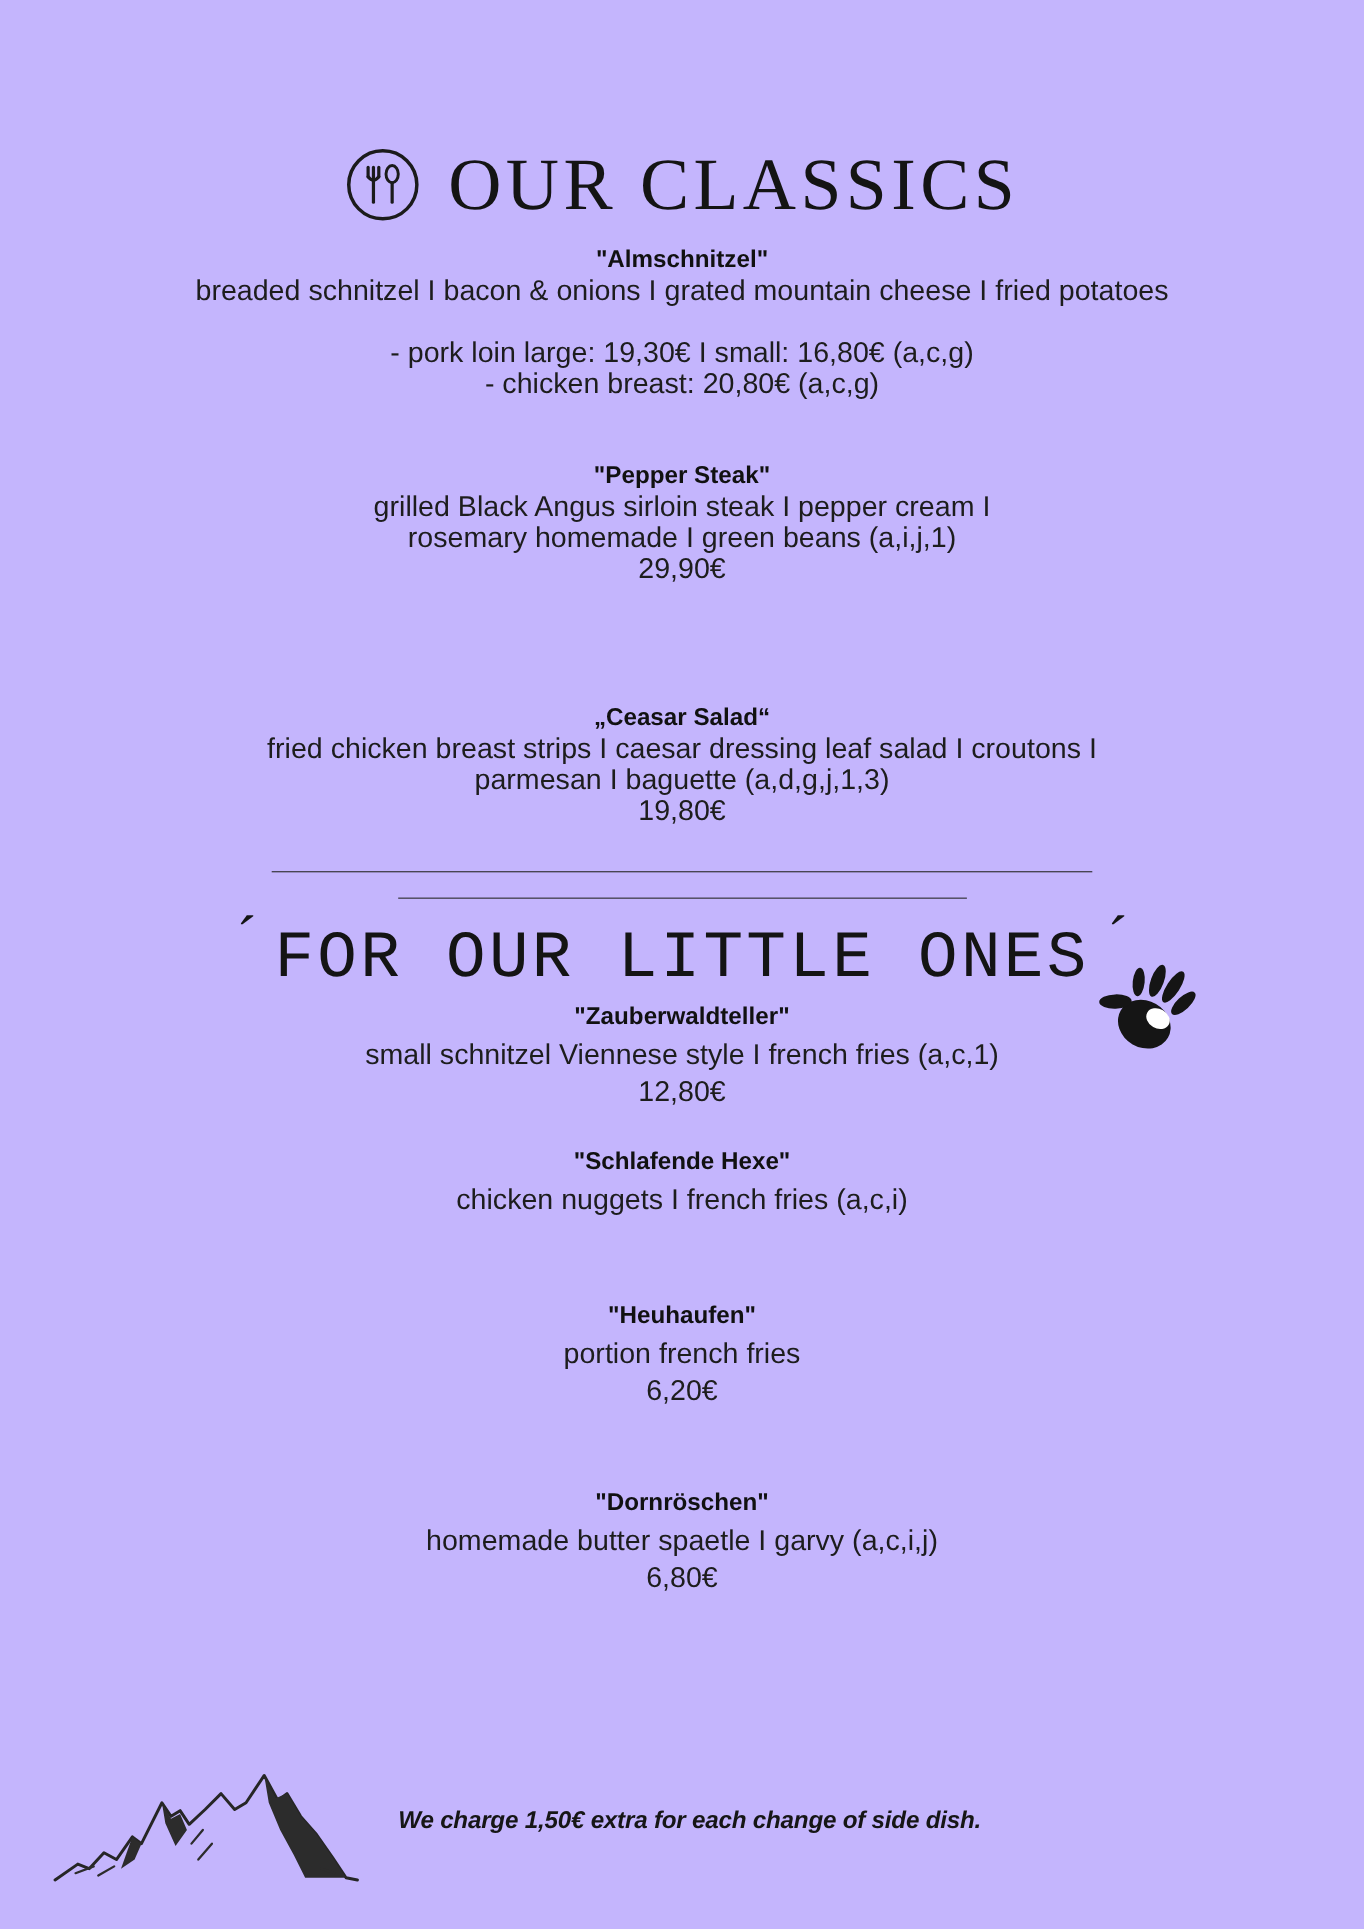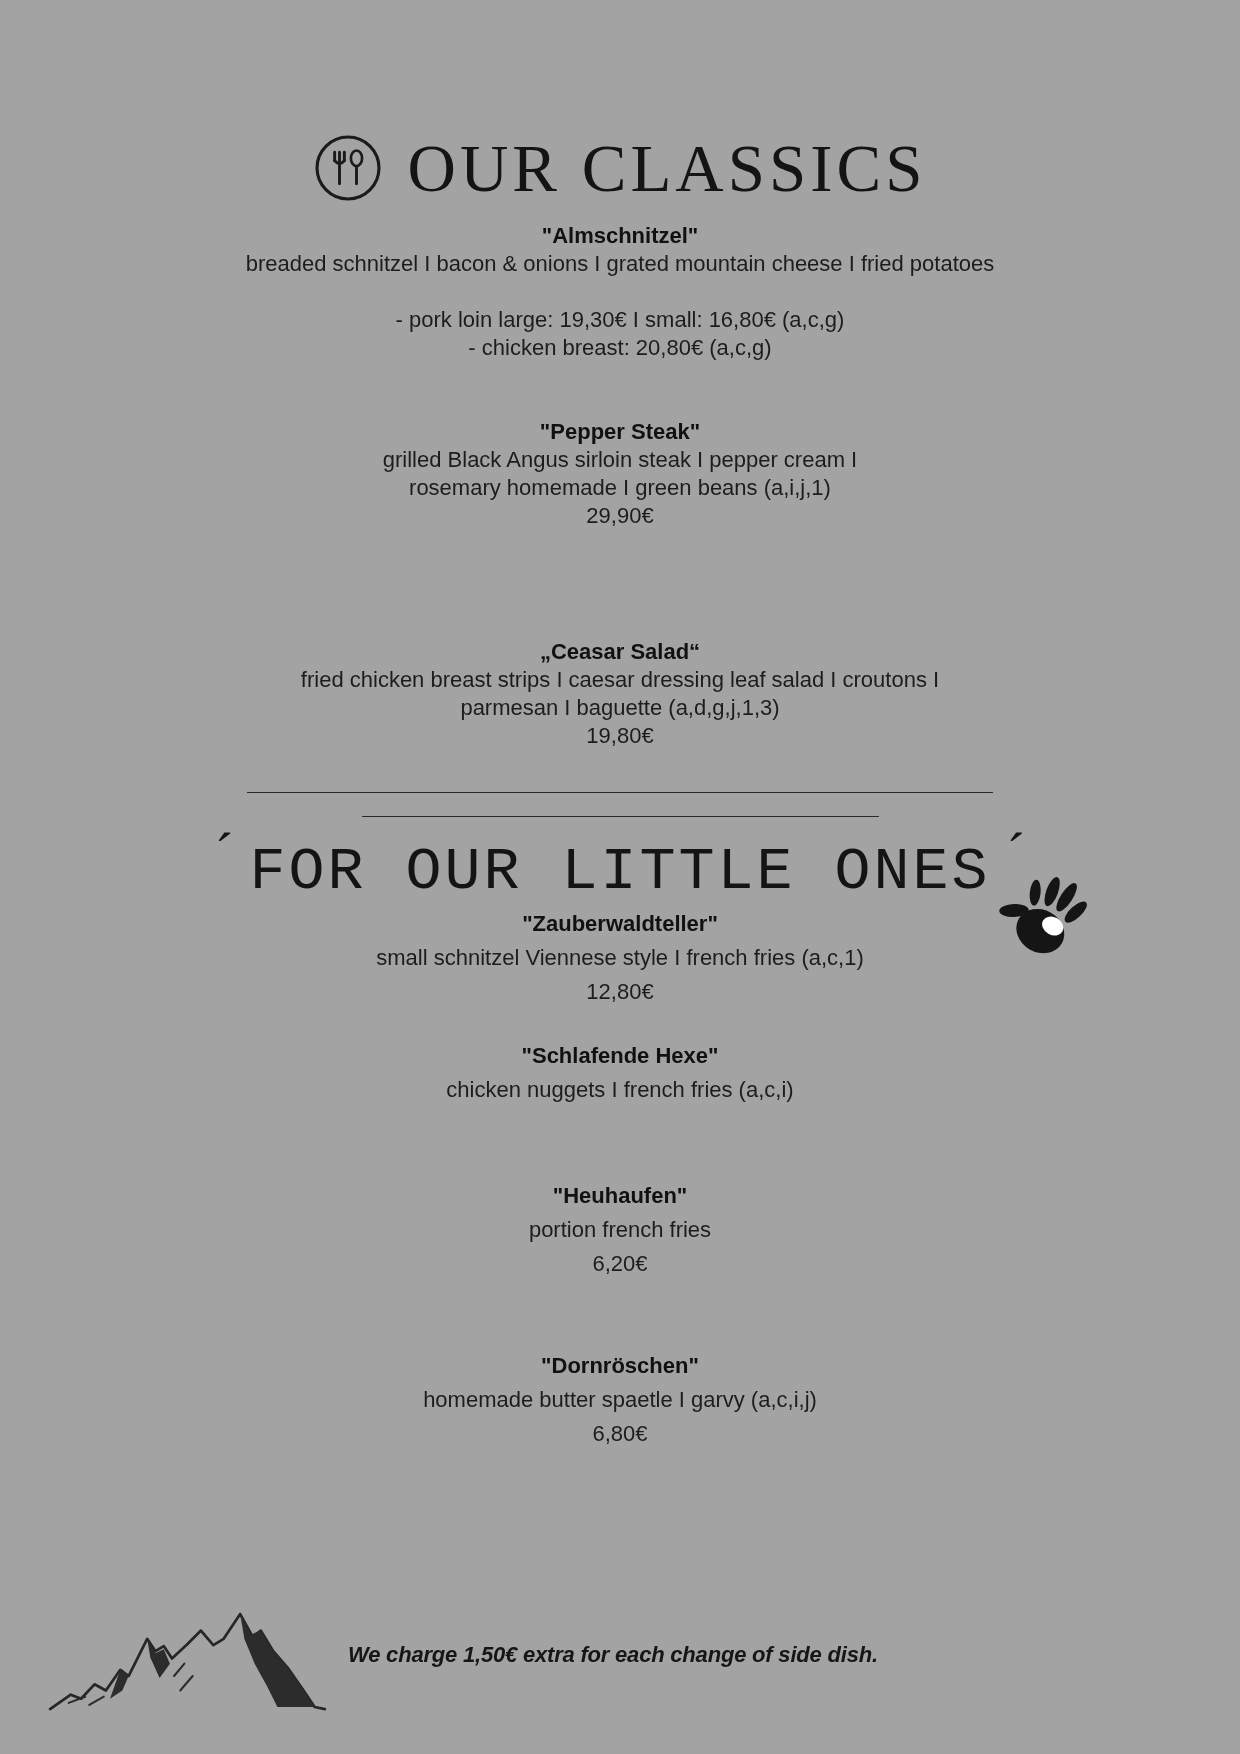--- a/index.html
+++ b/index.html
@@ -1,19 +1,19 @@
 <!DOCTYPE html>
 <html><head>
 <meta charset="utf-8">
 <style>
   html,body { margin:0; padding:0; background:#ffffff; }
   .page {
     position:relative;
     width:1240px; height:1754px;
-    background:#a3a3a3;
+    background:#c4b5fd;
     color:#1a1a1a;
     font-family:"Liberation Sans", sans-serif;
     overflow:hidden;
   }
 
   
   .classics-header {
     display:flex; justify-content:center; align-items:center;
     gap:26px; padding-top:134px;
   }
@@ -39,21 +39,21 @@
     font-family:"Liberation Serif", serif;
     font-size:56px; color:#141414;
     position:relative; top:-16px; display:inline-block;
   }
   .accent-left  { margin-right:16px; }
   .accent-right { margin-left:16px; }
 
   
   .menu-item { text-align:center; }
   .item-name { font-size:22px; font-weight:700; line-height:28px; color:#111; }
-  .item-line { font-size:22px; font-weight:400; line-height:28px; color:#1d1d1d; }
+  .item-line { font-size:26px; font-weight:400; line-height:28px; color:#1d1d1d; }
 
   .mi-almschnitzel { margin-top:20px; }
   .price-gap      { margin-top:28px; }
   .mi-pepper      { margin-top:56px; }
   .mi-ceasar      { margin-top:108px; }
 
   
   .li .item-name { margin-bottom:6px; }
   .li .item-line { margin-bottom:6px; }
   .li-0 { margin-top:8px; }
@@ -69,21 +69,21 @@
   
   .handprint {
     position:absolute; left:986px; top:856px;
     width:118px; height:122px;
   }
   .footer-mountains {
     position:absolute; left:48px; top:1602px;
     width:310px; height:115px;
   }
   .footer-note {
-    position:absolute; left:348px; top:1642px;
+    position:absolute; left:362px; top:1642px;
     font-size:22px; font-weight:700; font-style:italic;
     letter-spacing:-0.2px; color:#161616;
     white-space:nowrap;
   }
 </style>
 </head>
 <body>
 
 <div class="page">
 

